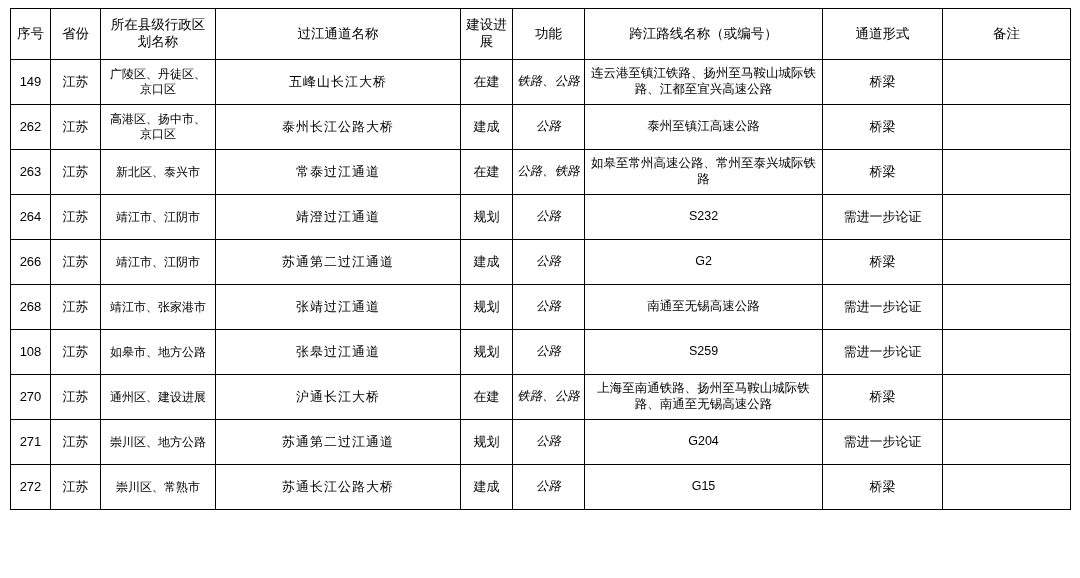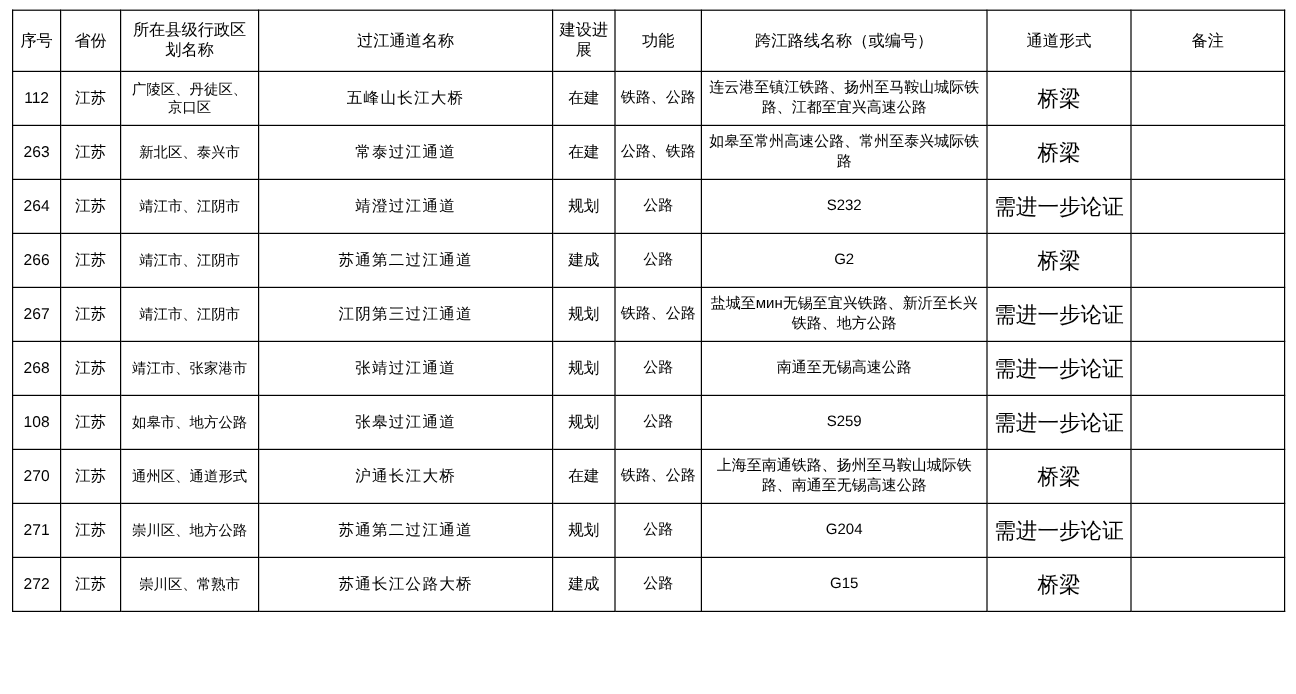--- a/index.html
+++ b/index.html
@@ -50,22 +50,22 @@
   col.c-name  { width: 245px; }
   col.c-prog  { width: 52px; }
   col.c-func  { width: 72px; }
   col.c-route { width: 238px; }
   col.c-form  { width: 120px; }
   col.c-note  { width: 128px; }
   .cell-seq { font-size: 13px; }
   .cell-name { letter-spacing: 1px; }
   .cell-route { font-size: 12.5px; }
   .cell-dist { font-size: 12px; }
-  .cell-func { font-size: 12.5px; }
-  .cell-form { font-size: 18px; }
+  .cell-func { font-size: 12.5px; font-style: italic; }
+  .cell-form { font-size: 13px; }
 </style>
 </head>
 <body>
 
 <div class="sheet">
   <table class="crossing-table">
     <colgroup>
       <col class="c-seq">
         <col class="c-prov">
         <col class="c-dist">
@@ -84,31 +84,42 @@
         <th>过江通道名称</th>
         <th>建设进展</th>
         <th>功能</th>
         <th>跨江路线名称（或编号）</th>
         <th>通道形式</th>
         <th>备注</th>
       </tr>
     </thead>
     <tbody>
       <tr>
-        <td class="cell-seq">112</td>
+        <td class="cell-seq">149</td>
         <td>江苏</td>
         <td class="cell-dist">广陵区、丹徒区、京口区</td>
         <td class="cell-name">五峰山长江大桥</td>
         <td>在建</td>
         <td class="cell-func">铁路、公路</td>
         <td class="cell-route">连云港至镇江铁路、扬州至马鞍山城际铁路、江都至宜兴高速公路</td>
         <td class="cell-form">桥梁</td>
         <td></td>
       </tr>
       <tr>
+        <td class="cell-seq">262</td>
+        <td>江苏</td>
+        <td class="cell-dist">高港区、扬中市、京口区</td>
+        <td class="cell-name">泰州长江公路大桥</td>
+        <td>建成</td>
+        <td class="cell-func">公路</td>
+        <td class="cell-route">泰州至镇江高速公路</td>
+        <td class="cell-form">桥梁</td>
+        <td></td>
+      </tr>
+      <tr>
         <td class="cell-seq">263</td>
         <td>江苏</td>
         <td class="cell-dist">新北区、泰兴市</td>
         <td class="cell-name">常泰过江通道</td>
         <td>在建</td>
         <td class="cell-func">公路、铁路</td>
         <td class="cell-route">如皋至常州高速公路、常州至泰兴城际铁路</td>
         <td class="cell-form">桥梁</td>
         <td></td>
       </tr>
@@ -128,31 +139,20 @@
         <td>江苏</td>
         <td class="cell-dist">靖江市、江阴市</td>
         <td class="cell-name">苏通第二过江通道</td>
         <td>建成</td>
         <td class="cell-func">公路</td>
         <td class="cell-route">G2</td>
         <td class="cell-form">桥梁</td>
         <td></td>
       </tr>
       <tr>
-        <td class="cell-seq">267</td>
-        <td>江苏</td>
-        <td class="cell-dist">靖江市、江阴市</td>
-        <td class="cell-name">江阴第三过江通道</td>
-        <td>规划</td>
-        <td class="cell-func">铁路、公路</td>
-        <td class="cell-route">盐城至мин无锡至宜兴铁路、新沂至长兴铁路、地方公路</td>
-        <td class="cell-form">需进一步论证</td>
-        <td></td>
-      </tr>
-      <tr>
         <td class="cell-seq">268</td>
         <td>江苏</td>
         <td class="cell-dist">靖江市、张家港市</td>
         <td class="cell-name">张靖过江通道</td>
         <td>规划</td>
         <td class="cell-func">公路</td>
         <td class="cell-route">南通至无锡高速公路</td>
         <td class="cell-form">需进一步论证</td>
         <td></td>
       </tr>
@@ -163,21 +163,21 @@
         <td class="cell-name">张皋过江通道</td>
         <td>规划</td>
         <td class="cell-func">公路</td>
         <td class="cell-route">S259</td>
         <td class="cell-form">需进一步论证</td>
         <td></td>
       </tr>
       <tr>
         <td class="cell-seq">270</td>
         <td>江苏</td>
-        <td class="cell-dist">通州区、通道形式</td>
+        <td class="cell-dist">通州区、建设进展</td>
         <td class="cell-name">沪通长江大桥</td>
         <td>在建</td>
         <td class="cell-func">铁路、公路</td>
         <td class="cell-route">上海至南通铁路、扬州至马鞍山城际铁路、南通至无锡高速公路</td>
         <td class="cell-form">桥梁</td>
         <td></td>
       </tr>
       <tr>
         <td class="cell-seq">271</td>
         <td>江苏</td>

